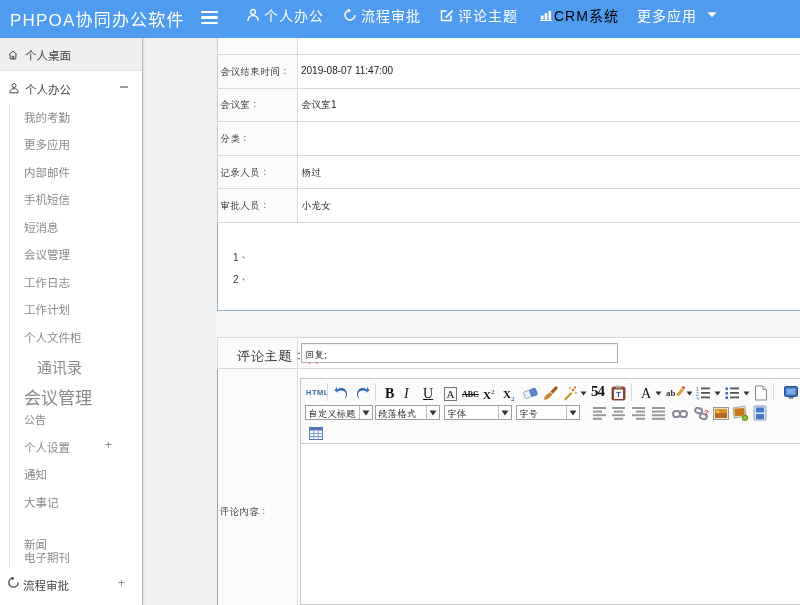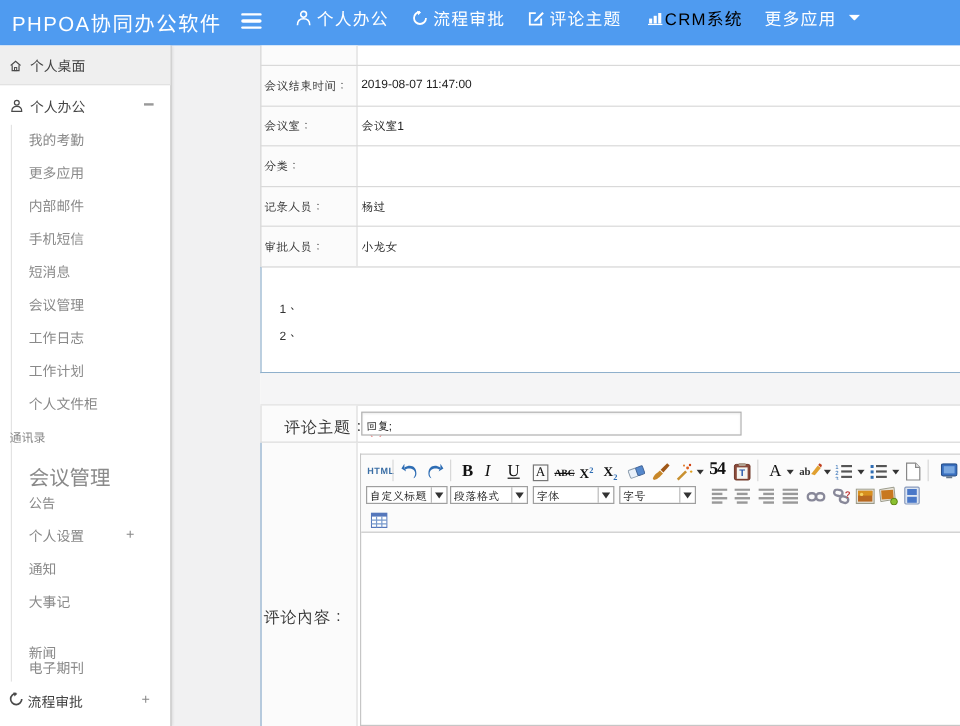--- a/index.html
+++ b/index.html
@@ -63,21 +63,21 @@
 <div id="subm">
     <div class="abs" style="left:24px;top:108.5px;font-size:11.5px;color:#8a8a8a">我的考勤</div>
     <div class="abs" style="left:24px;top:136px;font-size:11.5px;color:#8a8a8a">更多应用</div>
     <div class="abs" style="left:24px;top:163.5px;font-size:11.5px;color:#8a8a8a">内部邮件</div>
     <div class="abs" style="left:24px;top:191px;font-size:11.5px;color:#8a8a8a">手机短信</div>
     <div class="abs" style="left:24px;top:218.5px;font-size:11.5px;color:#8a8a8a">短消息</div>
     <div class="abs" style="left:24px;top:246px;font-size:11.5px;color:#8a8a8a">会议管理</div>
     <div class="abs" style="left:24px;top:273.5px;font-size:11.5px;color:#8a8a8a">工作日志</div>
     <div class="abs" style="left:24px;top:301px;font-size:11.5px;color:#8a8a8a">工作计划</div>
     <div class="abs" style="left:24px;top:328.5px;font-size:11.5px;color:#8a8a8a">个人文件柜</div>
-    <div class="abs" style="left:8px;top:356px;font-size:10px;color:#8a8a8a">通讯录</div>
+    <div class="abs" style="left:37px;top:356px;font-size:15px;color:#8a8a8a">通讯录</div>
     <div class="abs" style="left:24px;top:383.5px;font-size:17px;color:#8a8a8a">会议管理</div>
     <div class="abs" style="left:24px;top:411px;font-size:11px;color:#8a8a8a">公告</div>
     <div class="abs" style="left:24px;top:438.5px;font-size:11.5px;color:#8a8a8a">个人设置</div>
     <div class="abs" style="left:105px;top:437.5px;font-size:12px;color:#888">+</div>
     <div class="abs" style="left:24px;top:466px;font-size:11.5px;color:#8a8a8a">通知</div>
     <div class="abs" style="left:24px;top:493.5px;font-size:11.5px;color:#8a8a8a">大事记</div>
     <div class="abs" style="left:24px;top:536px;font-size:11.5px;color:#8a8a8a">新闻</div>
     <div class="abs" style="left:24px;top:548.5px;font-size:11.5px;color:#8a8a8a">电子期刊</div>
   </div>
 
@@ -114,21 +114,21 @@
 
 <div class="abs" style="left:217px;top:311px;width:583px;height:26px;background:#f5f5f6"></div>
 
 <div class="abs" style="left:217px;top:337px;width:583px;height:268px;background:#fff;border-top:1px solid #d8d8d8"></div>
 <div class="abs" style="left:217px;top:338px;width:81px;height:31px;background:#fbfbfb;border-left:1px solid #dcdcdc;border-right:1px solid #dcdcdc;border-bottom:1px solid #d8d8d8"></div>
 <div class="abs" style="left:298px;top:338px;width:502px;height:31px;border-bottom:1px solid #d8d8d8"></div>
 <div class="abs" style="left:217px;top:369px;width:81px;height:236px;background:#fbfbfb;border-left:1px solid #88aac8;border-right:1px solid #dcdcdc"></div>
 <div class="abs kai" style="left:236px;top:347px;font-size:14px;color:#333">评论主题：<span style="color:#e04040">(*)</span></div>
 <div class="abs" style="left:301px;top:343px;width:317px;height:20px;border:1px solid #b0b0b0;background:#fff;box-shadow:inset 0 1px 2px rgba(0,0,0,0.08)"></div>
 <div class="abs kai" style="left:305px;top:348px;font-size:9.5px;color:#222">回复;</div>
-<div class="abs kai" style="left:219px;top:505px;font-size:14px;color:#333">评论内容：</div>
+<div class="abs kai" style="left:219px;top:505px;font-size:10px;color:#333">评论内容：</div>
 
 <div class="abs" style="left:300px;top:378px;width:500px;height:227px;border:1px solid #c6c6c6;border-right:none;background:#fff"></div>
 <div class="abs" style="left:301px;top:379px;width:499px;height:65px;background:#fbfbfb;border-bottom:1px solid #c9c9c9"></div>
 <div id="toolbar">
 
 <div class="abs" style="left:306px;top:388px;font-size:7.5px;font-weight:bold;color:#3a6ea5;letter-spacing:0.5px">HTML</div>
 <div class="sep" style="left:327px;top:383px;height:18px"></div>
 <svg class="abs" style="left:334px;top:385px" width="15" height="15" viewBox="0 0 15 15">
       <path d="M3 5 L3 1.5 L0.5 5.5 L4.5 8 L3 5 Z" fill="#2e6db4"></path>
       <path d="M3 4.5 C8 1.5 13 3.5 13 9.5 C13 11.5 12 13 10.5 13.5 C12.5 11 12.5 8 10.5 6.5 C8.5 5 5.5 5 3.5 6.5 Z" fill="#2e6db4"></path>

